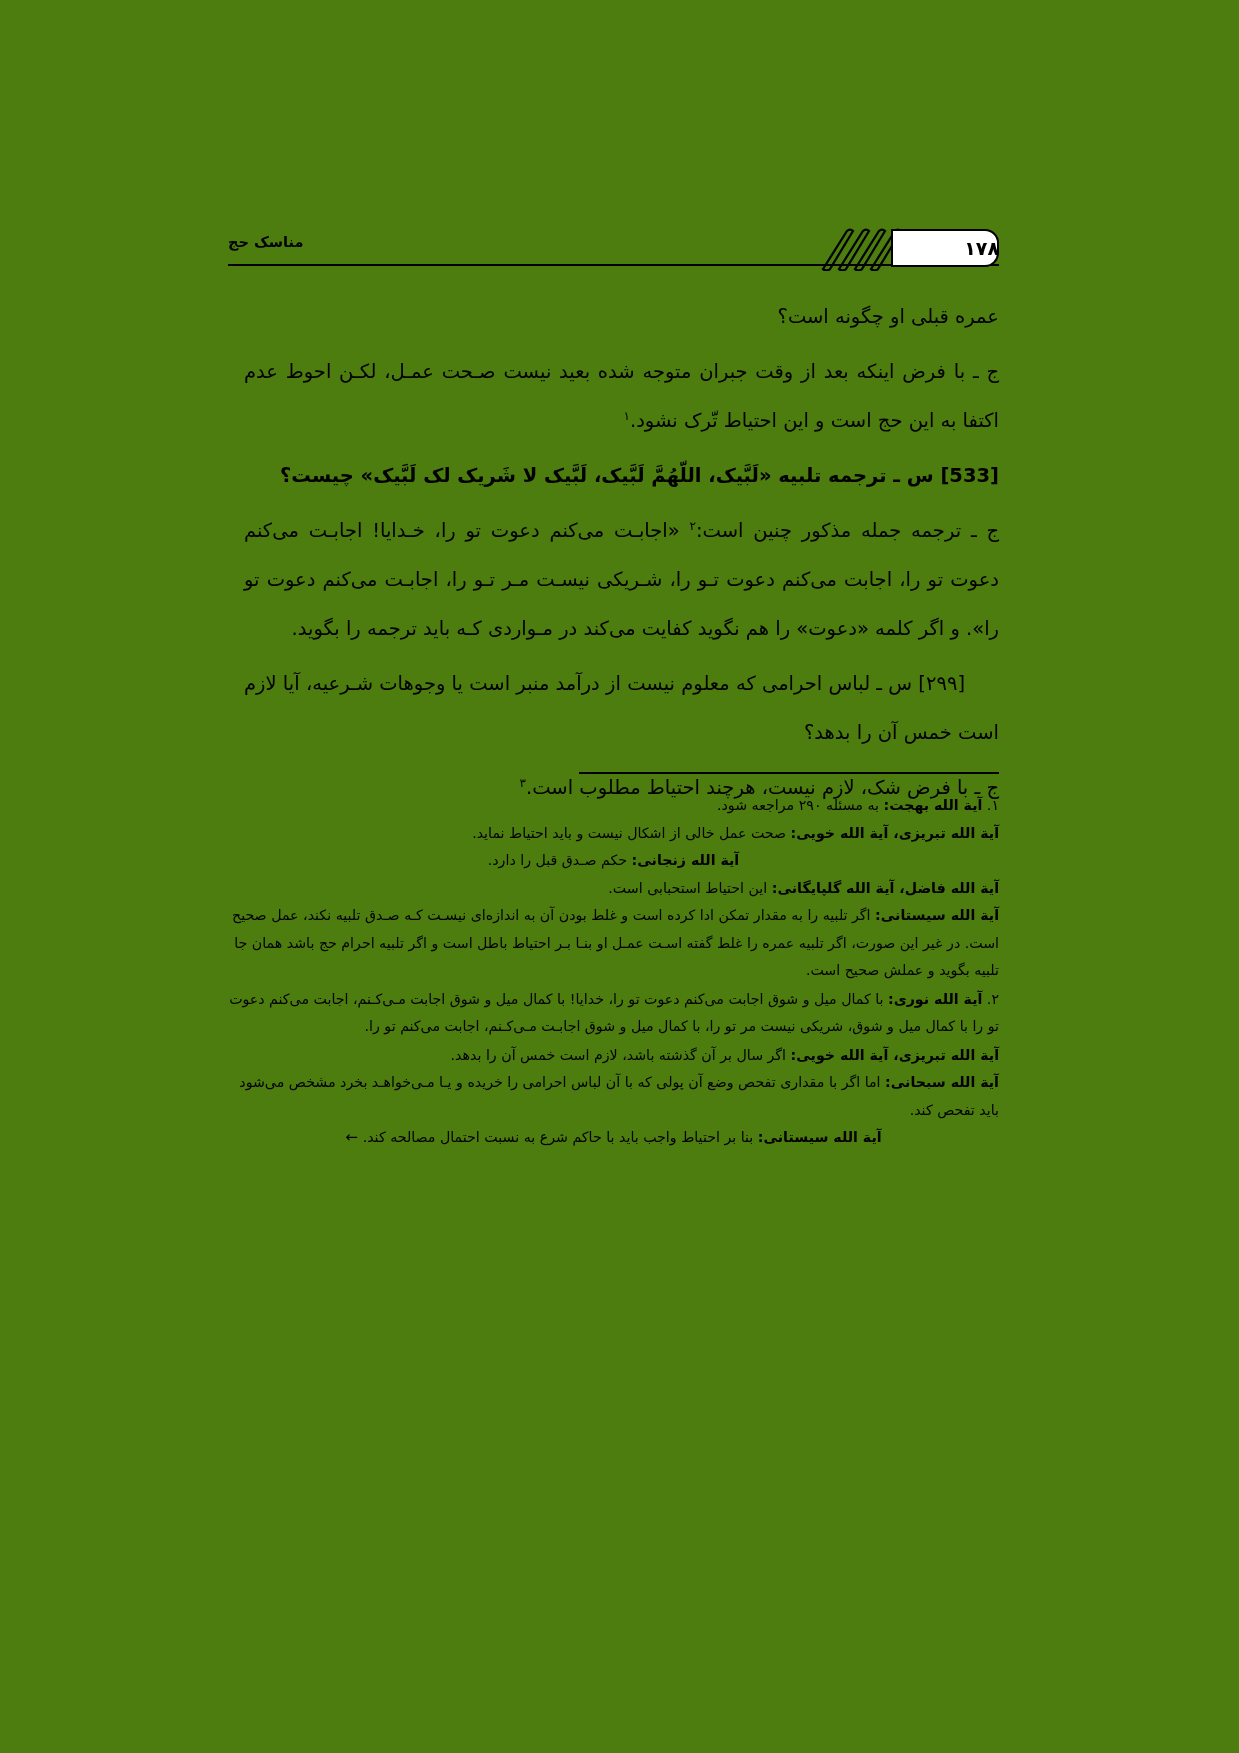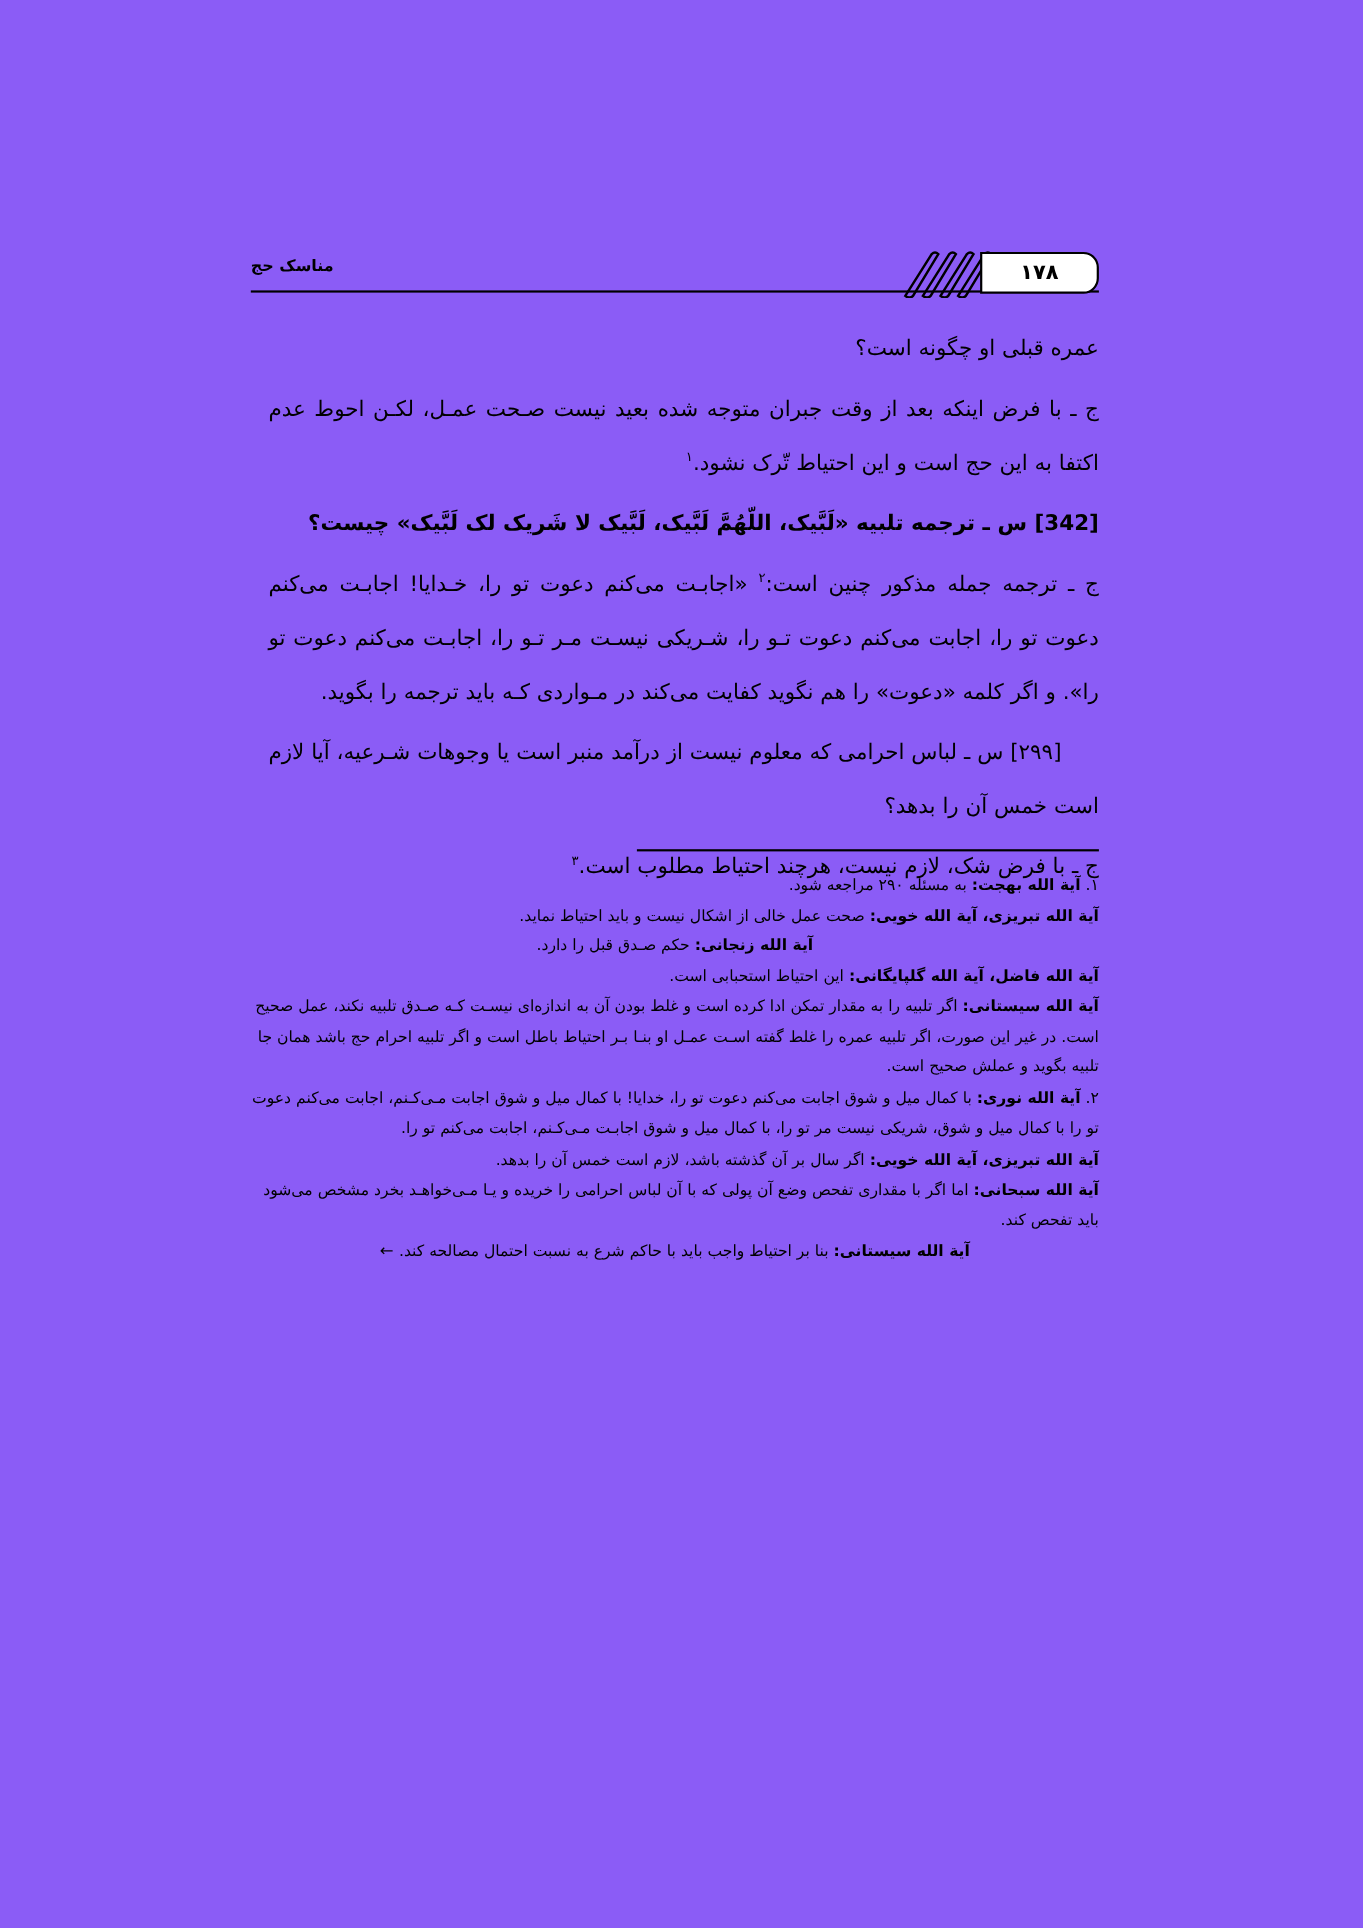--- a/index.html
+++ b/index.html
@@ -9,21 +9,21 @@
     background: #ffffff;
   }
   body {
     font-family: "DejaVu Sans", "Liberation Sans", sans-serif;
     color: #000000;
   }
   .page {
     position: relative;
     width: 1239px;
     height: 1753px;
-    background: #8b5cf6;
+    background: #4d7c0f;
     overflow: hidden;
     box-sizing: border-box;
   }
 
   
   .header {
     position: absolute;
     top: 228px;
     right: 240px;
     left: 228px;
@@ -65,21 +65,20 @@
     background: #fff;
     box-sizing: border-box;
   }
   .folio-num {
     position: absolute;
     right: 0;
     top: 2px;
     width: 108px;
     height: 21px;
     line-height: 38px;
-    text-align: center;
     font-size: 19px;
     font-weight: bold;
     direction: rtl;
   }
   .stripes {
     position: absolute;
     right: 96px;
     top: 0px;
     width: 86px;
     height: 44px;
@@ -183,21 +182,21 @@
       <div class="folio-num">۱۷۸</div>
     </div>
   </div>
 
   <div class="body">
 
     <p class="first-line-cont">عمره قبلی او چگونه است؟</p>
 
     <p><span>ج ـ با فرض اینکه بعد از وقت جبران متوجه شده بعید نیست صـحت عمـل، لکـن احوط عدم اکتفا به این حج است و این احتیاط تّرک نشود.</span><sup class="fn">۱</sup></p>
 
-    <p class="arabic">[342] س ـ ترجمه تلبیه «لَبَّیک، اللّهُمَّ لَبَّیک، لَبَّیک لا شَریک لک لَبَّیک» چیست؟</p>
+    <p class="arabic">[533] س ـ ترجمه تلبیه «لَبَّیک، اللّهُمَّ لَبَّیک، لَبَّیک لا شَریک لک لَبَّیک» چیست؟</p>
 
     <p><span>ج ـ ترجمه جمله مذکور چنین است:</span><sup class="fn">۲</sup> <span>«اجابـت می‌کنم دعوت تو را، خـدایا! اجابـت می‌کنم دعوت تو را، اجابت می‌کنم دعوت تـو را، شـریکی نیسـت مـر تـو را، اجابـت می‌کنم دعوت تو را». و اگر کلمه «دعوت» را هم نگوید کفایت می‌کند در مـواردی کـه باید ترجمه را بگوید.</span></p>
 
     <p class="qa">[۲۹۹] س ـ لباس احرامی که معلوم نیست از درآمد منبر است یا وجوهات شـرعیه، آیا لازم است خمس آن را بدهد؟</p>
 
     <p style="text-align:right"><span>ج ـ با فرض شک، لازم نیست، هرچند احتیاط مطلوب است.</span><sup class="fn">۳</sup></p>
 
   </div>
 
   <div class="fn-rule"></div>

